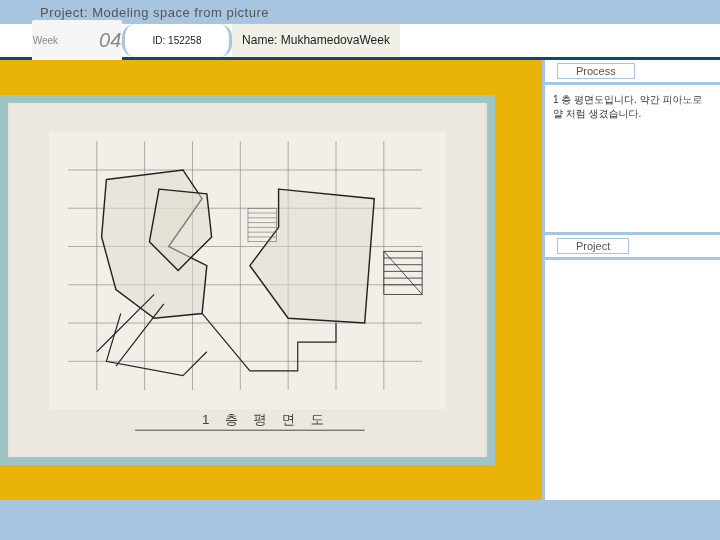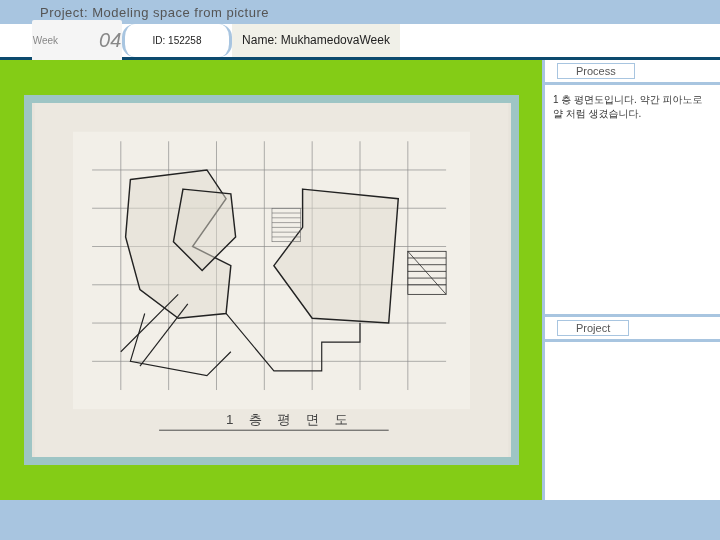--- a/index.html
+++ b/index.html
@@ -82,24 +82,24 @@
     color: #222;
     line-height: 1.2;
     text-align: center;
   }
   .main-area {
     display: flex;
     height: 440px;
   }
   .left-panel {
     width: 545px;
-    background: #84cc16;
-    display: flex;
-    align-items: center;
-    justify-content: center;
+    background: #eab308;
+    display: flex;
+    align-items: center;
+    justify-content: flex-start;
     border-right: 3px solid #a8c5e0;
   }
   .image-frame {
     width: 495px;
     height: 370px;
     border: 8px solid #9ec5c5;
     background: #e8e4dc;
     position: relative;
     overflow: hidden;
   }
@@ -122,21 +122,21 @@
   }
   .section-title {
     background: #fff;
     border: 1px solid #a8c5e0;
     padding: 1px 18px;
     font-size: 11px;
     color: #555;
   }
   .process-body {
     background: #fff;
-    height: 229px;
+    height: 147px;
     padding: 8px;
     font-size: 10px;
     color: #333;
     line-height: 1.4;
   }
   .critic-body {
     background: #fff;
     flex: 1;
     padding: 8px;
   }

